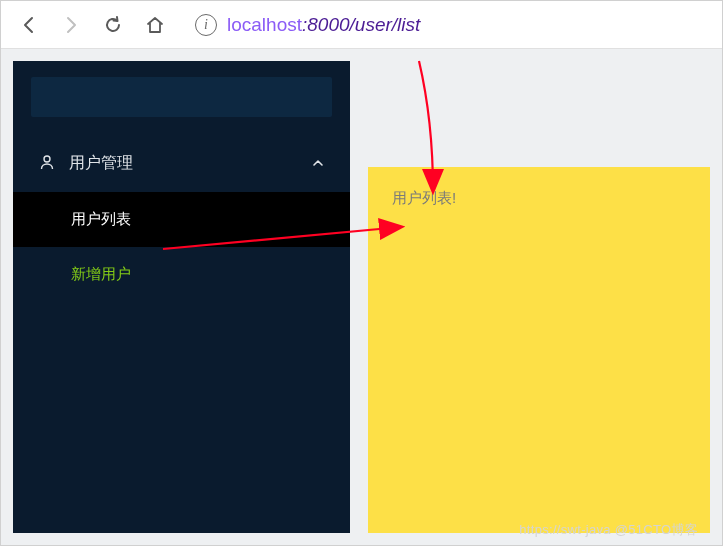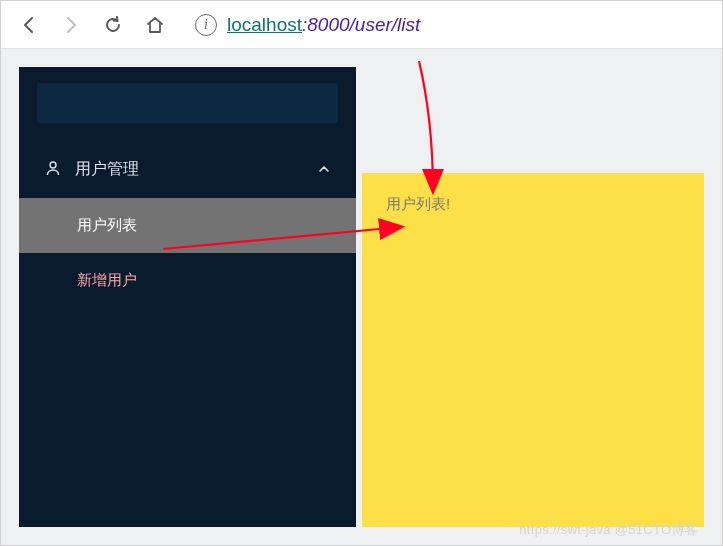--- a/index.html
+++ b/index.html
@@ -2,29 +2,29 @@
 <html><head>
   <meta charset="utf-8">
   <style>
     * { margin: 0; padding: 0; box-sizing: border-box; }
     body { font-family: -apple-system, "Microsoft YaHei", sans-serif; width: 723px; height: 546px; background: #fff; border: 1px solid #d0d0d0; overflow: hidden; position: relative; }
     .browser-bar { height: 48px; background: #fff; border-bottom: 1px solid #e0e0e0; display: flex; align-items: center; padding: 0 18px; gap: 22px; }
     .nav-btn { width: 20px; height: 20px; display: flex; align-items: center; justify-content: center; color: #5a5a5a; cursor: pointer; }
     .nav-btn.disabled { color: #c0c0c0; }
     .addr-area { display: flex; align-items: center; gap: 10px; margin-left: 8px; color: #6a6a6a; font-size: 19px; }
     .info-circle { width: 22px; height: 22px; border: 1.5px solid #6a6a6a; border-radius: 50%; display: flex; align-items: center; justify-content: center; font-size: 14px; font-family: Georgia, serif; font-style: italic; }
-    .addr-text .host { color: #0f766e; text-decoration: underline; }
+    .addr-text .host { color: #8b5cf6; }
     .addr-text .port-path { color: #4c1d95; font-style: italic; }
-    .content-area { display: flex; height: calc(100% - 48px); background: #eef0f2; padding: 18px; gap: 6px; }
+    .content-area { display: flex; height: calc(100% - 48px); background: #eef0f2; padding: 12px; gap: 18px; }
     .sidebar { width: 337px; background: #0a1b2e; color: #e0e4e8; display: flex; flex-direction: column; padding-top: 12px; height: 100%; }
     .brand-box { margin: 4px 18px 18px 18px; height: 40px; background: #0d2841; border-radius: 2px; }
     .menu-group { display: flex; align-items: center; padding: 18px 26px; font-size: 16px; cursor: pointer; }
     .menu-group .label { flex: 1; margin-left: 14px; }
-    .menu-item { padding: 18px 26px 18px 58px; font-size: 15px; color: #fca5a5; cursor: pointer; position: relative; }
-    .menu-item.active { background: #737373; color: #fff; }
+    .menu-item { padding: 18px 26px 18px 58px; font-size: 15px; color: #84cc16; cursor: pointer; position: relative; }
+    .menu-item.active { background: #000000; color: #fff; }
     .main-panel { flex: 1; display: flex; flex-direction: column; }
     .main-gap { height: 106px; }
     .main-body { flex: 1; background: #fde047; padding: 22px 24px; color: #7a7a7a; font-size: 15px; }
     .arrows-svg { position: absolute; left: 0; top: 0; width: 723px; height: 546px; pointer-events: none; }
     .watermark { position: absolute; right: 24px; bottom: 6px; font-size: 13px; color: #d4d4d4; letter-spacing: 0.3px; }
   </style>
 </head>
 <body>
 
 <div class="browser-bar">

